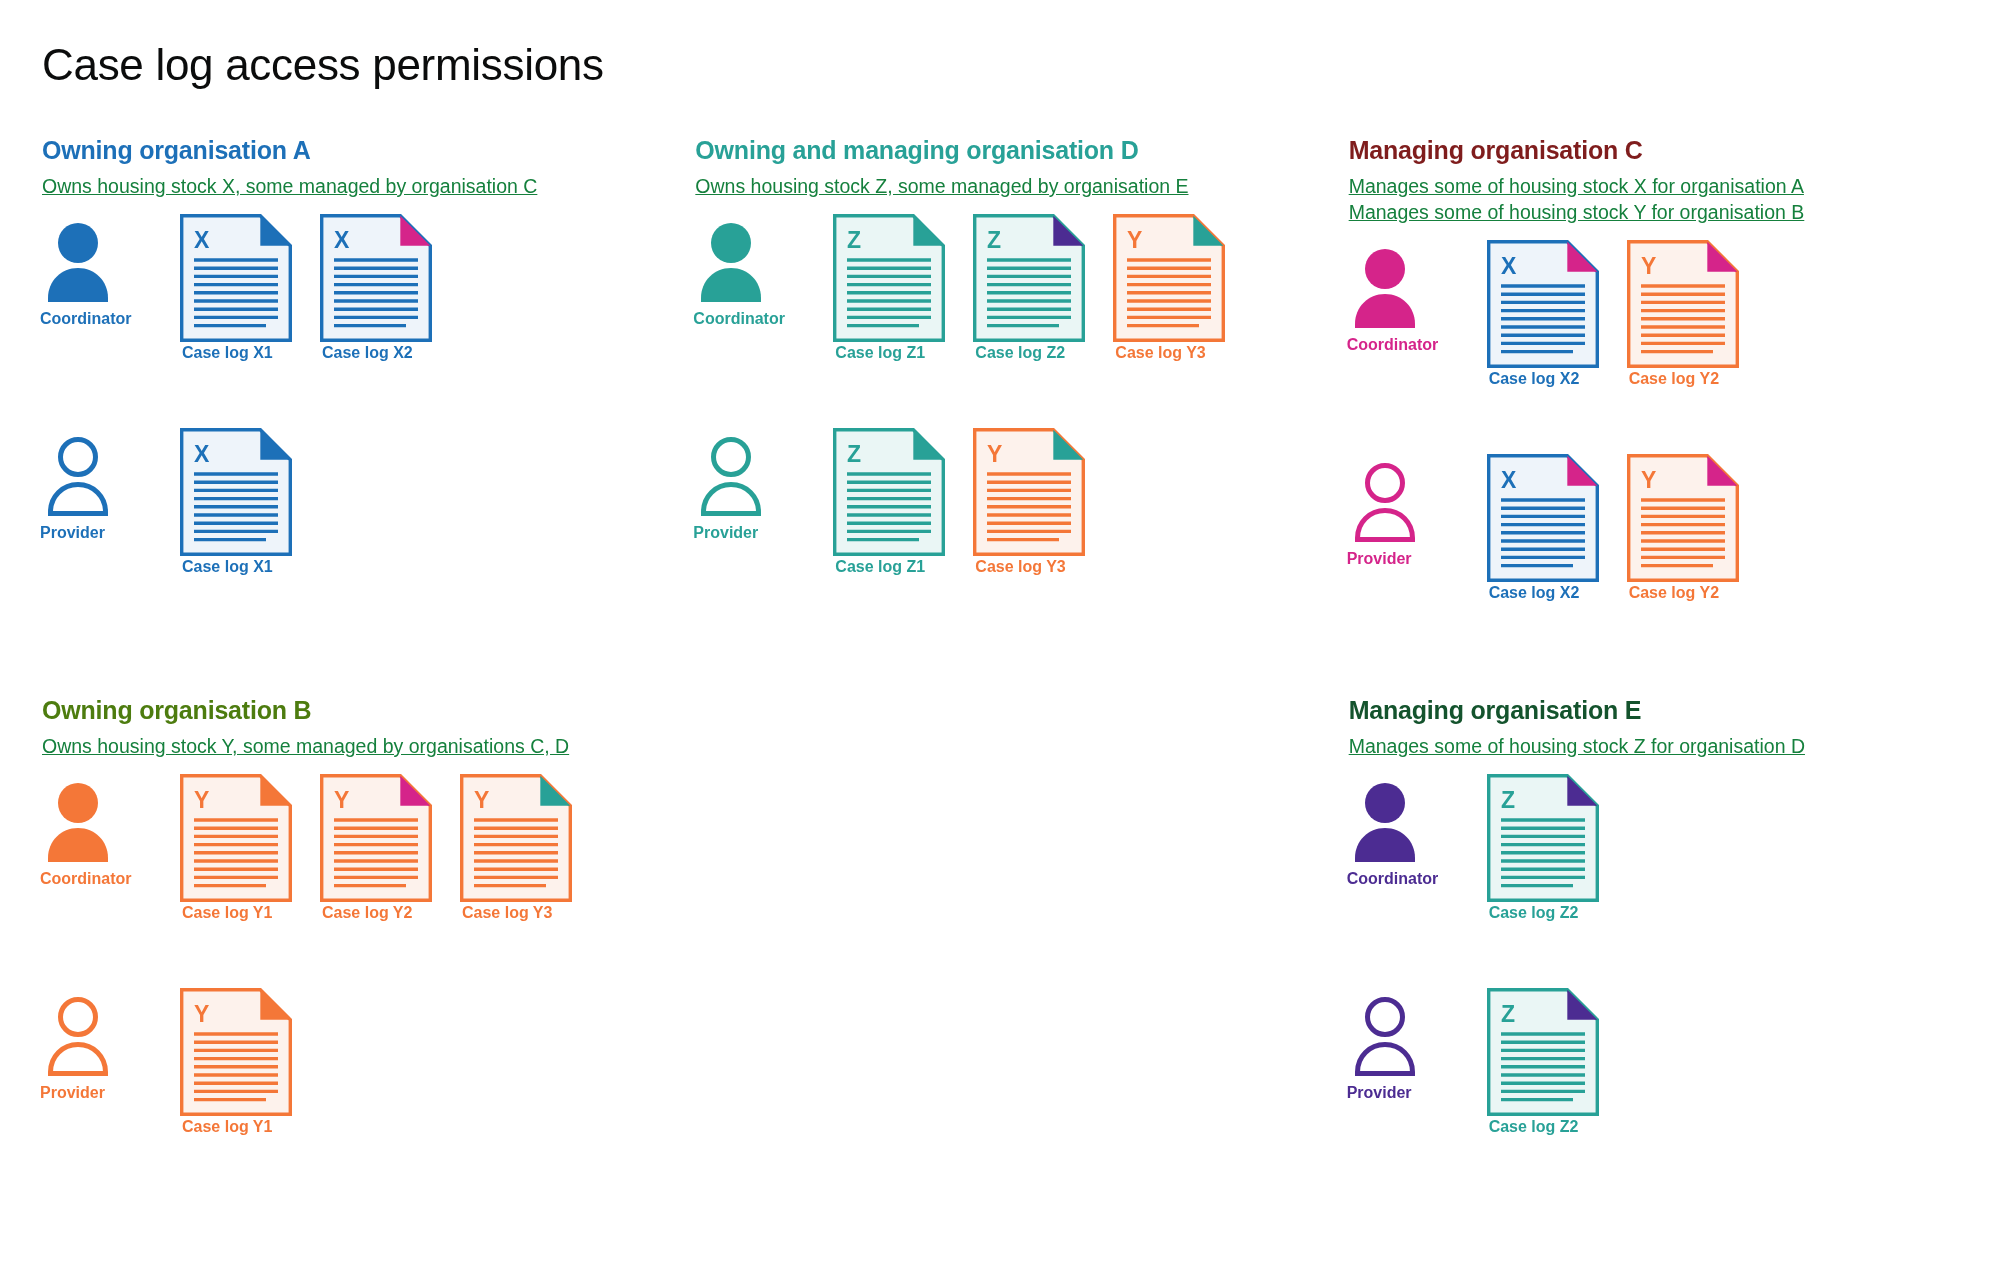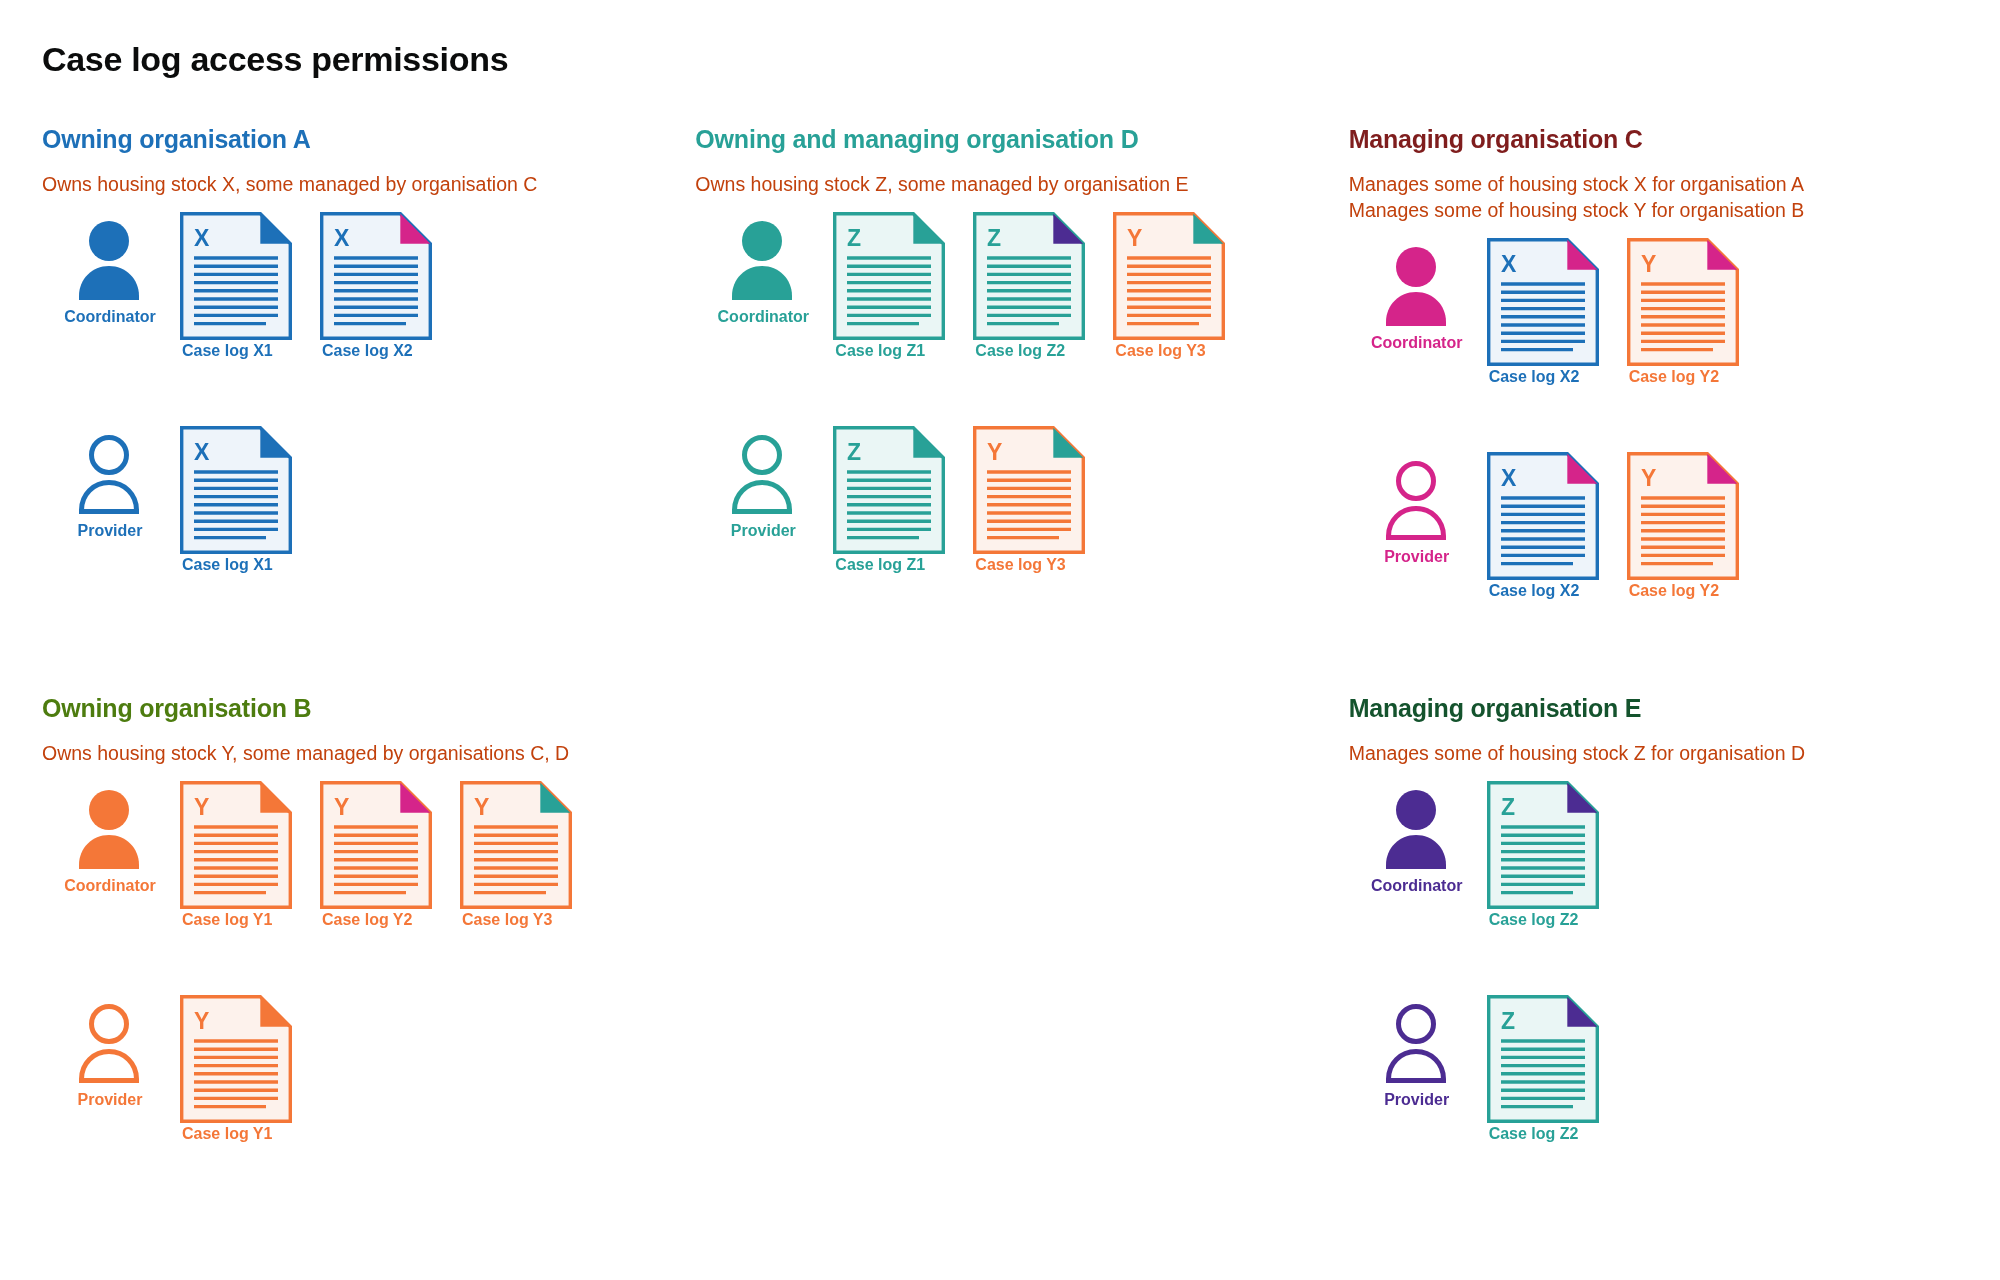--- a/index.html
+++ b/index.html
@@ -7,58 +7,58 @@
   body {
     width:2000px; height:1280px;
     background:#ffffff;
     font-family:"Liberation Sans", sans-serif;
     color:#0b0c0c;
     overflow:hidden;
   }
   .page { position:relative; width:2000px; height:1280px; padding:30px 40px; }
 
   .page-title {
-    font-size:34px;
-    font-weight:bold;
+    font-size:44px;
+    font-weight:normal;
     letter-spacing:-0.3px;
     margin:10px 0 8px 2px;
   }
 
   .grid {
     position:relative;
     margin-top:46px;
   }
   .row { display:flex;gap:40px; }
   .col { width:688px; }
 
   .section-title {
     font-size:25px;
     font-weight:bold;
     letter-spacing:-0.2px;
     margin:0 0 9px 2px;
   }
   .section-desc {
     font-size:19.5px;
     line-height:1.33;
-    color:#c2410c;
-    margin:18px 0 10px 2px;
+    color:#15803d;
+    margin:0 0 10px 2px;
+    text-decoration:underline;
   }
   .section-desc div { white-space:nowrap; }
 
   .user-row {
     display:flex;
     align-items:flex-start;
     margin-top:14px;
     height:200px;
   }
   .person-block {
     width:140px;
     display:flex;
     flex-direction:column;
-    align-items:center;
     padding-top:6px;
   }
   .person-svg { display:block; }
   .person-label {
     font-size:16px;
     font-weight:bold;
     margin-top:6px;
     white-space:nowrap;
   }
 

